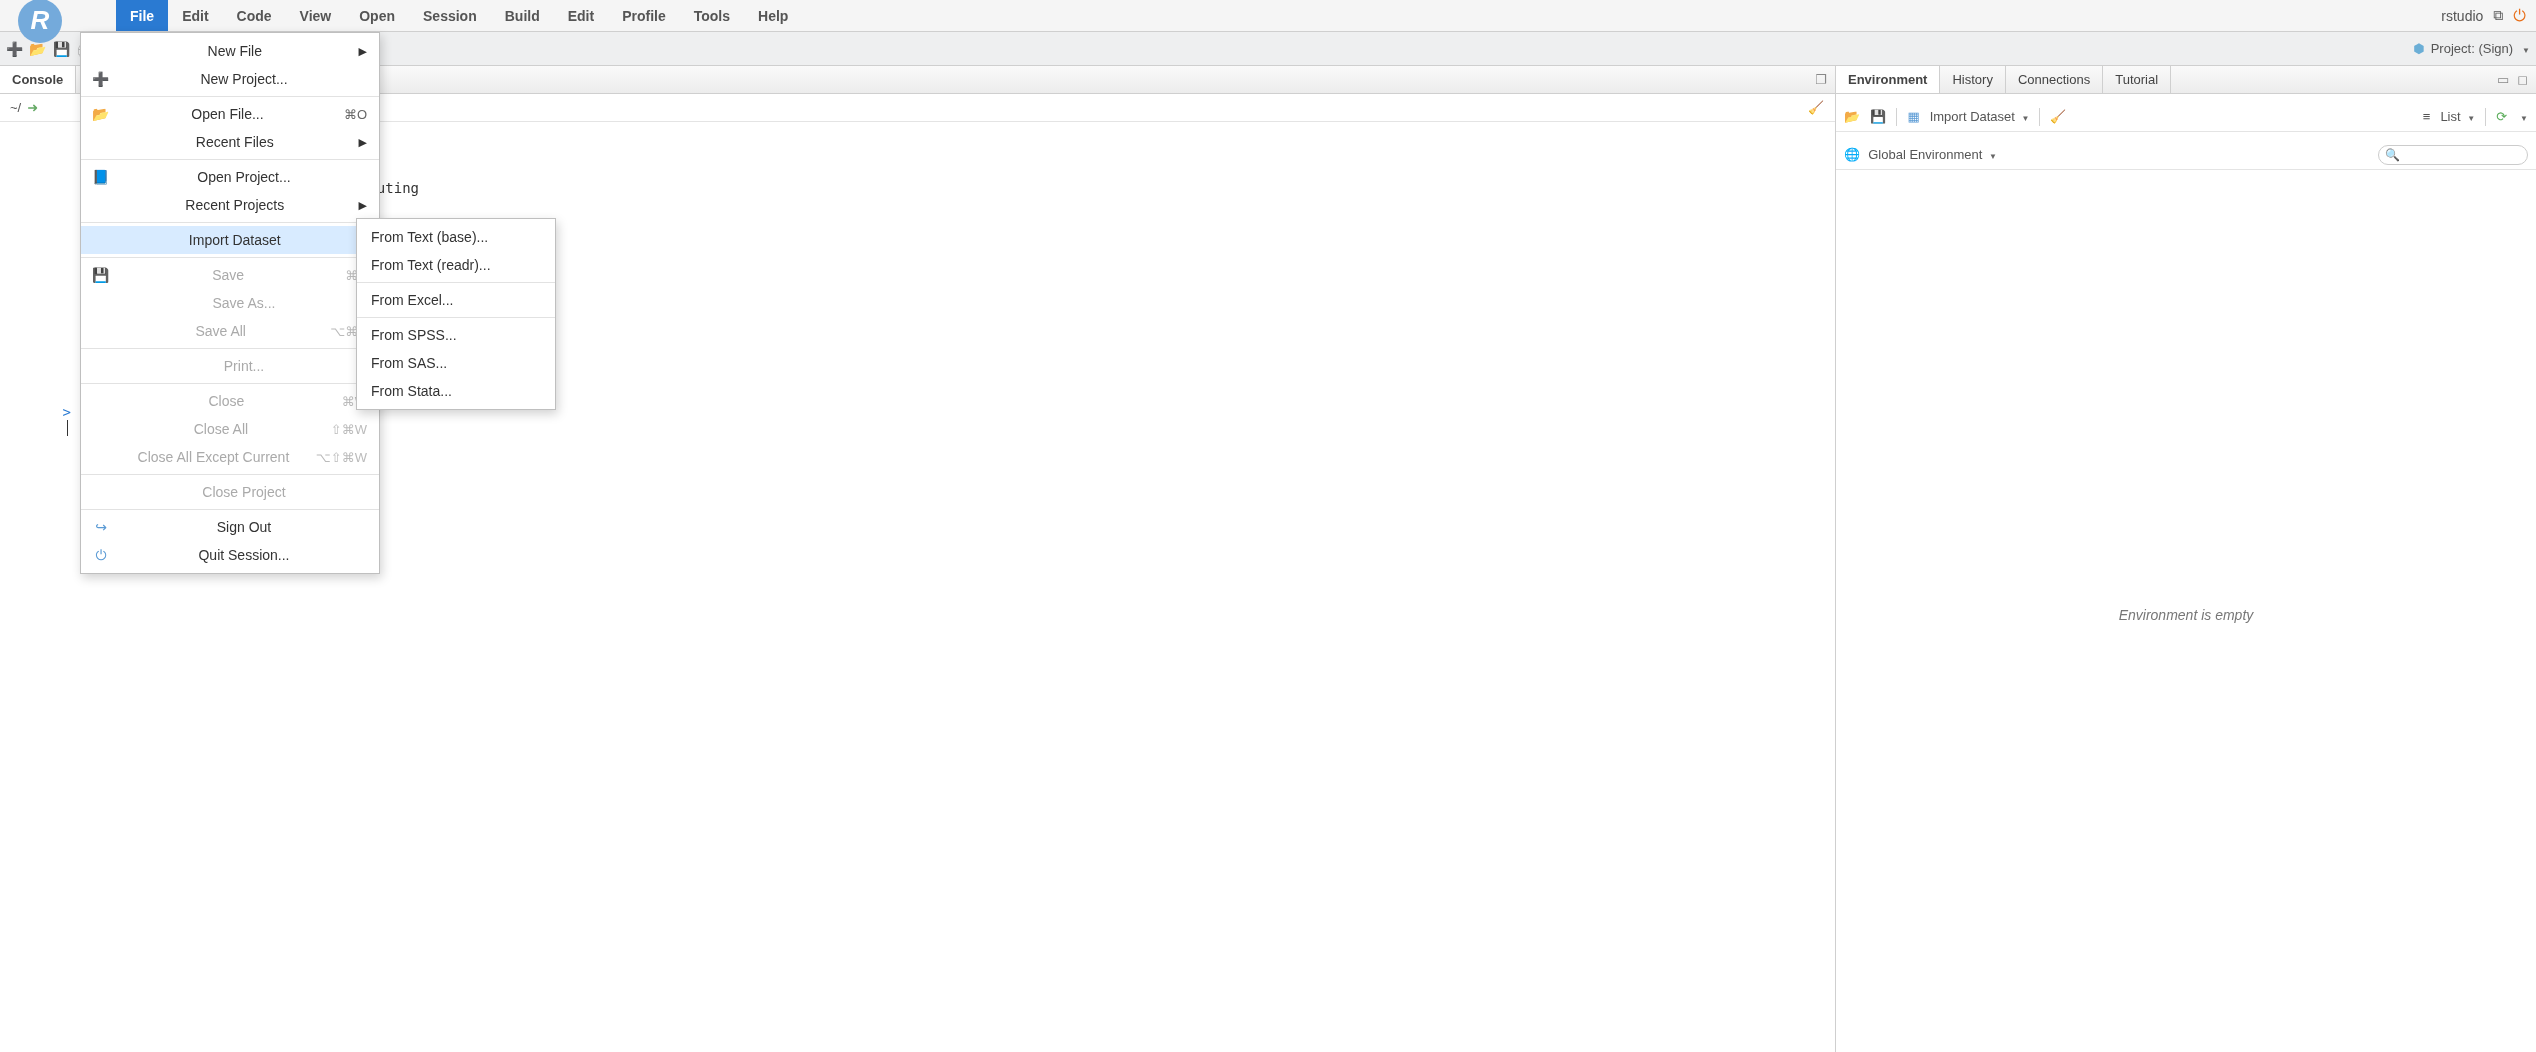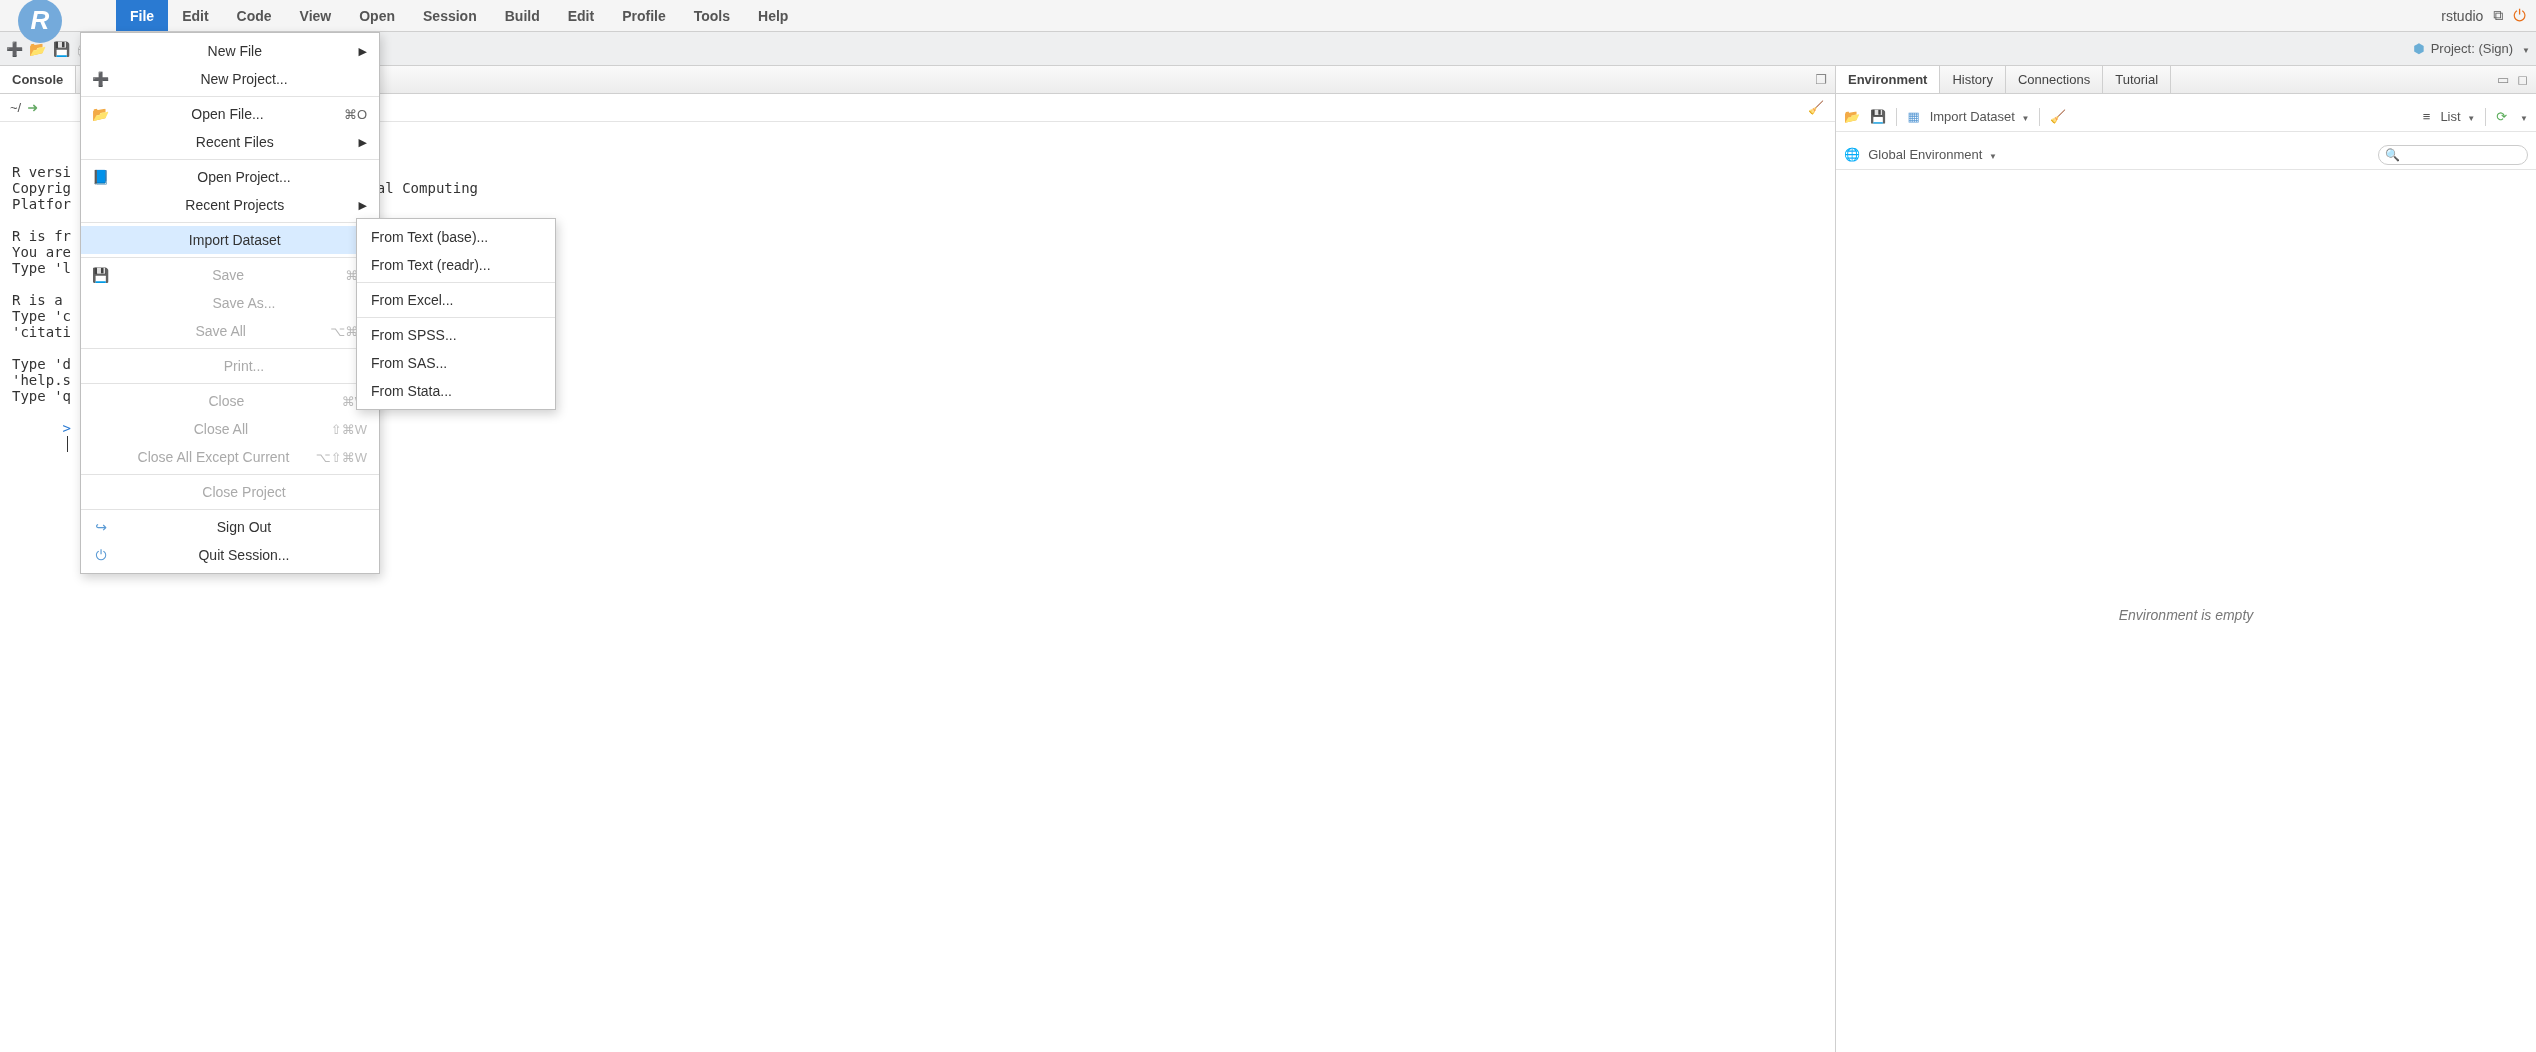--- a/index.html
+++ b/index.html
@@ -278,36 +278,20 @@
       </div>
     </div>
     <div class="console-sub">
       <span>~/</span>
       <span class="icon" style="color:#6a6;">➜</span>
       <div style="flex:1"></div>
       <span class="icon" style="color:#caa;">🧹</span>
     </div>
     <div class="console-body">
       <div style="display:flex;">
-        <div style="min-width:0;">R versi
-Copyrig
-Platfor
-
-R is fr
-You are
-Type 'l
-
-R is a 
-Type 'c
-'citati
-
-Type 'd
-'help.s
-Type 'q
-</div>
         <div style="width:230px;"></div>
         <div>nd Throw"
 Statistical Computing
 )
 
 
 
 
 
 

